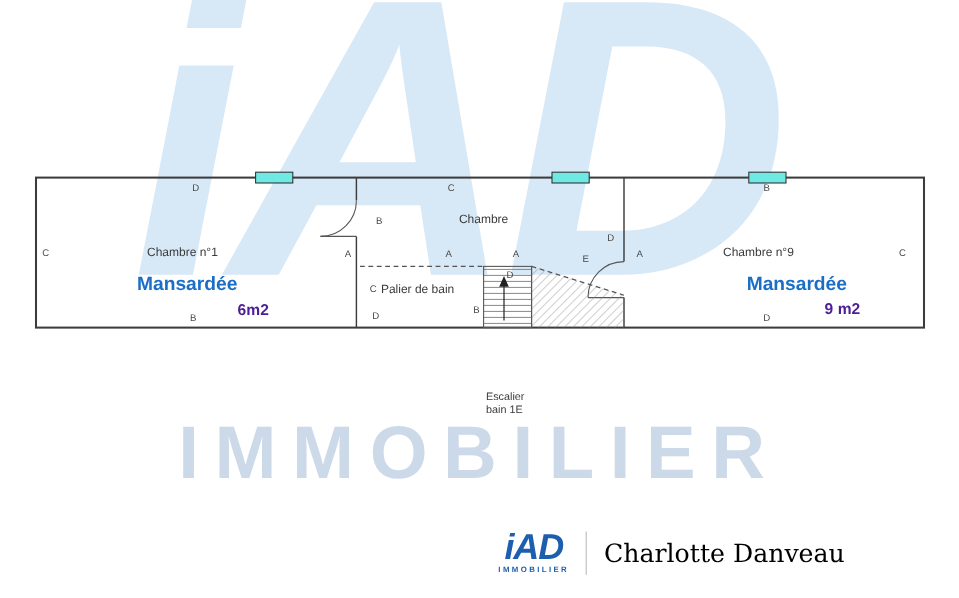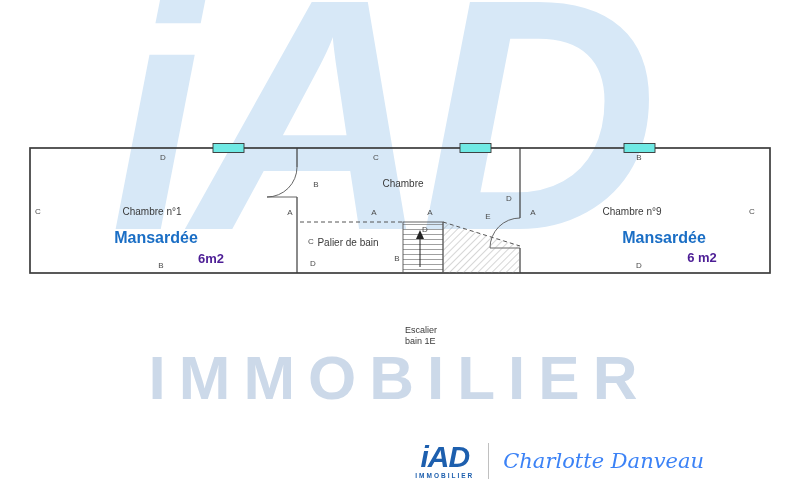--- a/index.html
+++ b/index.html
@@ -29,21 +29,21 @@
   .room-area { position:absolute; transform:translate(-50%,-50%); font-size:13px; font-weight:bold; color:#4c1d95; white-space:nowrap; z-index:3; }
   .stairs-label { position:absolute; transform:translate(-50%,-50%); font-size:9px; color:#3a3a3a; text-align:left; line-height:11px; z-index:3; white-space:nowrap;margin-top:44px; }
   .wall-letter { position:absolute; transform:translate(-50%,-50%); font-size:8px; color:#4a4a4a; z-index:3; }
 
   
   .footer { position:absolute; right:95px; bottom:14px; height:46px; display:flex; align-items:center; gap:14px; z-index:4; }
   .logo-block { text-align:center; }
   .logo-text { font-size:30px; font-weight:bold; font-style:italic; color:#1d5fae; line-height:26px; letter-spacing:-1px; }
   .logo-sub { font-size:6.5px; font-weight:bold; letter-spacing:2px; color:#1d5fae; margin-top:2px; }
   .footer-divider { width:1px; height:36px; background:#c0c0c0; }
-  .agent-name { font-family:"DejaVu Serif", serif; font-style:italic; font-size:21px; color:#3b82f6; white-space:nowrap; }
+  .agent-name { font-family:"DejaVu Serif", serif; font-size:21px; color:#000000; white-space:nowrap; }
 </style>
 </head>
 <body>
 
 <div class="wm-brand">iAD</div>
 <div class="wm-word">IMMOBILIER</div>
 
 <div id="plan">
   <svg width="799" height="498" viewBox="0 0 799 498">
     <defs>
@@ -98,21 +98,21 @@
 
   <div class="room-name" style="left:152px; top:211px;">Chambre n°1</div>
   <div class="room-feature" style="left:156px; top:238px;">Mansardée</div>
   <div class="room-area" style="left:211px; top:258px;">6m2</div>
 
   <div class="room-name" style="left:403px; top:183px;">Chambre</div>
   <div class="room-name" style="left:348px; top:242px;">Palier de bain</div>
 
   <div class="room-name" style="left:632px; top:211px;">Chambre n°9</div>
   <div class="room-feature" style="left:664px; top:238px;">Mansardée</div>
-  <div class="room-area" style="left:702px; top:257px;">6 m2</div>
+  <div class="room-area" style="left:702px; top:257px;">9 m2</div>
 
   <div class="stairs-label" style="left:421px; top:292px;">
     <div>Escalier</div>
     <div>bain 1E</div>
   </div>
 
   <div id="wall-labels">
       <span class="wall-letter" style="left: 163px; top: 157px;">D</span>
       <span class="wall-letter" style="left: 38px; top: 211px;">C</span>
       <span class="wall-letter" style="left: 161px; top: 265px;">B</span>

